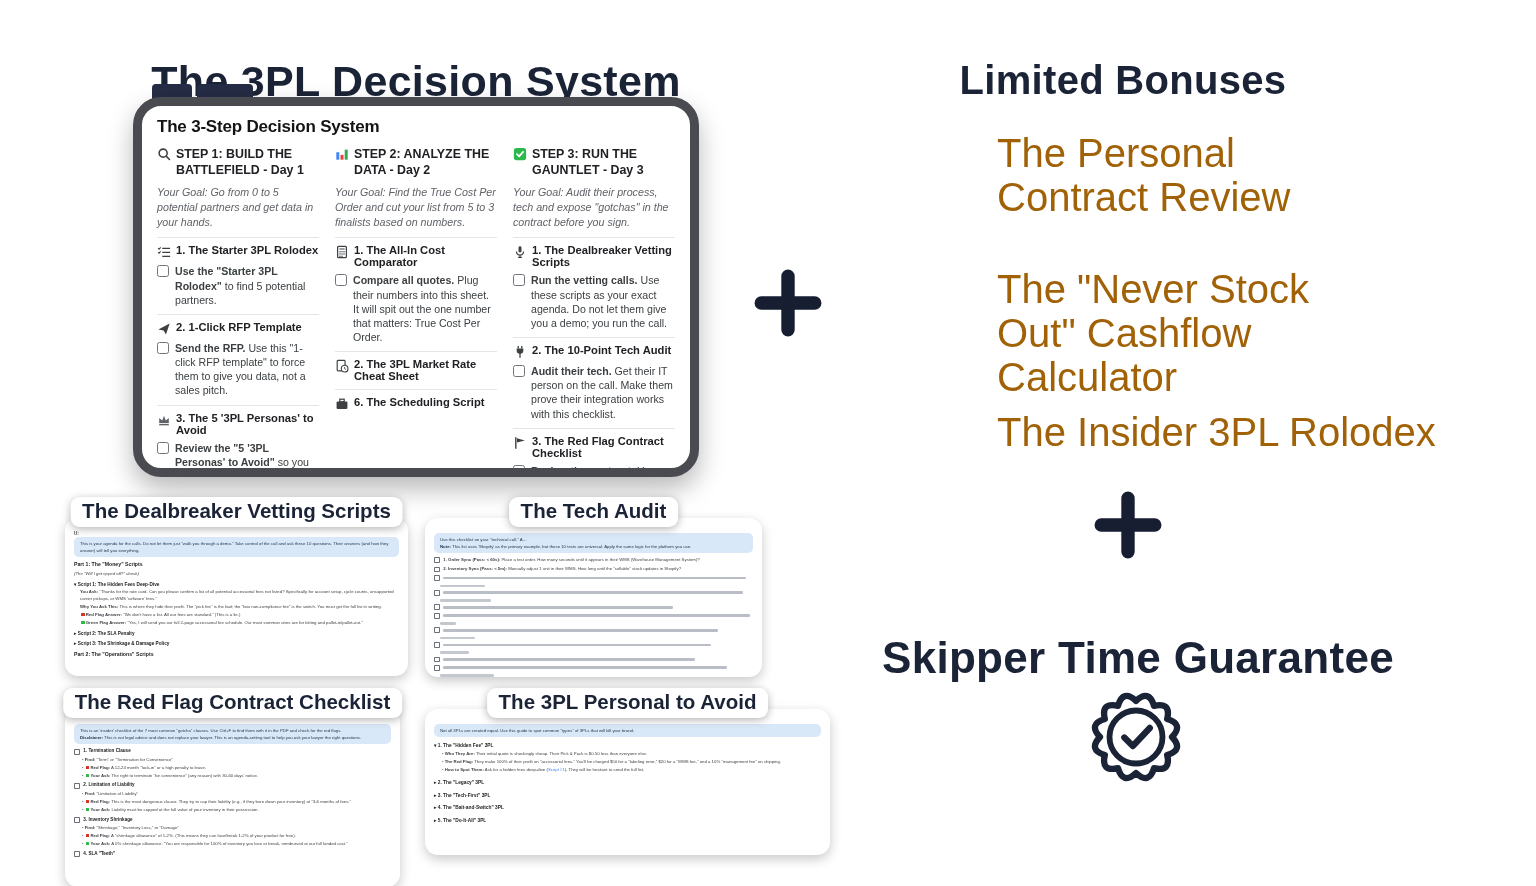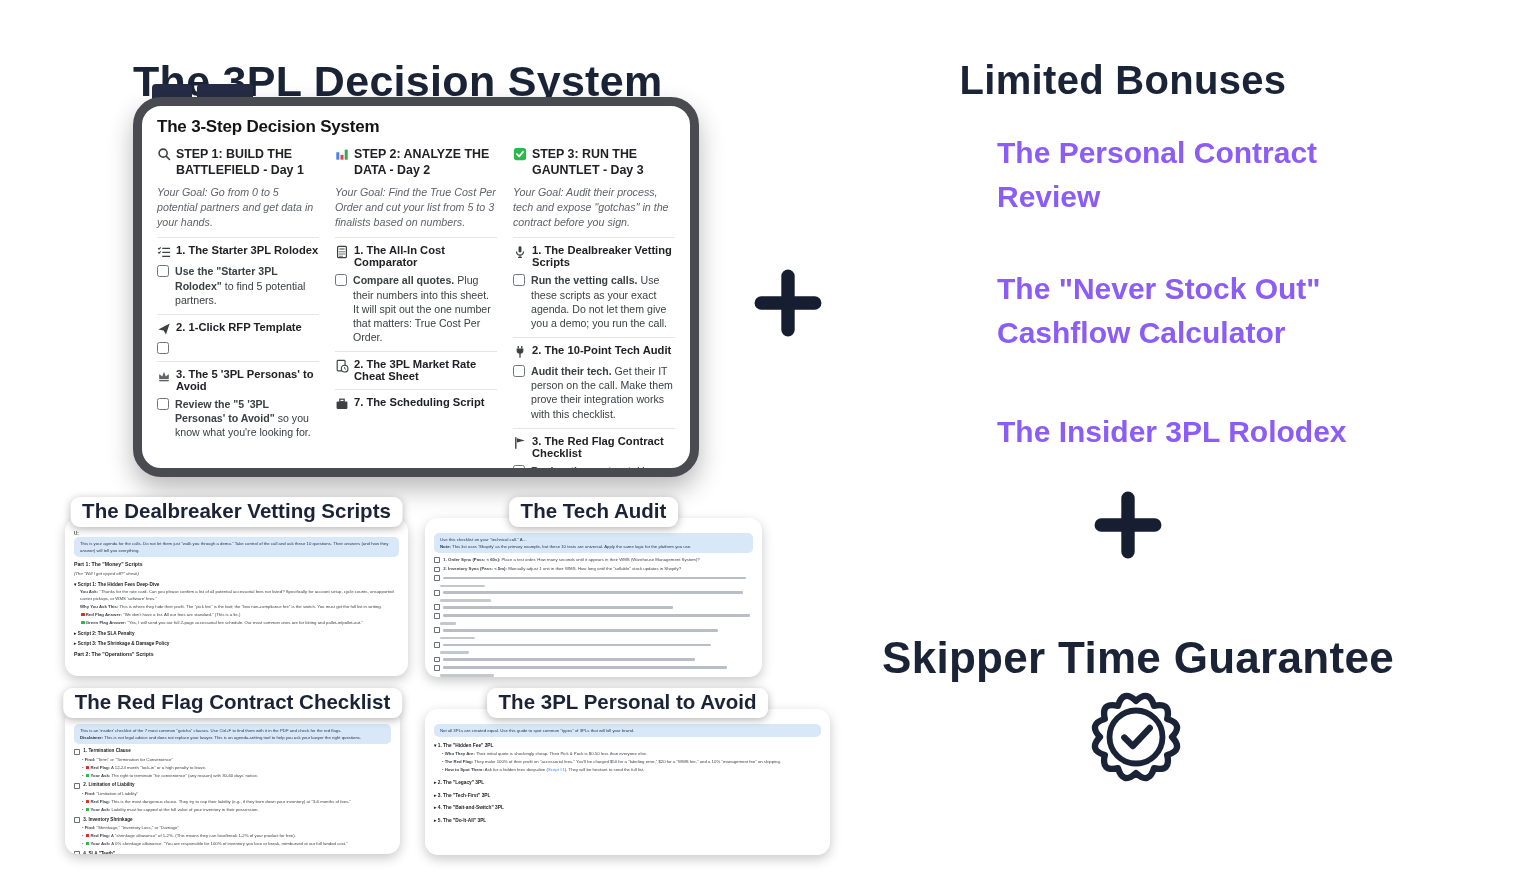--- a/index.html
+++ b/index.html
@@ -1,25 +1,25 @@
 <!DOCTYPE html>
 <html><head>
 <meta charset="utf-8">
 <style>
   html,body{margin:0;padding:0}
   body{width:1536px;height:886px;position:relative;background:#ffffff;
        font-family:"Liberation Sans",sans-serif;overflow:hidden}
   .abs{position:absolute}
   
   .hd{position:absolute;color:#1b2337;font-weight:bold;letter-spacing:.3px}
-  #t-left{left:133px;top:28px;width:566px;text-align:left;font-size:43px}
+  #t-left{left:133px;top:28px;width:566px;text-align:center;font-size:43px}
   #t-right{left:903px;top:31px;width:440px;text-align:center;font-size:40px}
   #t-skipper{left:855px;top:604px;width:566px;text-align:center;font-size:44px;white-space:nowrap}
-  .bonus{position:absolute;left:997px;width:350px;font-size:30px;font-weight:bold;
-         color:#8b5cf6;line-height:44px}
+  .bonus{position:absolute;left:997px;width:350px;font-size:40px;font-weight:normal;
+         color:#a16207;line-height:44px}
   .b1{top:131px}.b2{top:267px}.b3{top:410px;width:430px;white-space:nowrap}
   .plus{position:absolute;width:70px;height:70px}
   .plus1{left:753px;top:268px}.plus2{left:1093px;top:490px}
   #badge{left:1083px;top:684px;width:106px;height:106px}
   
   .peek{position:absolute;top:84px;height:22px;background:#262c45;border-radius:4px}
   .p1{left:152px;width:40px}.p2{left:197px;width:56px}
   
   #card{position:absolute;left:133px;top:97px;width:566px;height:380px;box-sizing:border-box;
         background:#fff;border:9px solid #4a4b50;border-radius:28px;
@@ -34,21 +34,21 @@
   .goal{font-style:italic;color:#5f6368;font-size:10.7px;line-height:1.42;margin:6px 0 0}
   .dv{border:none;border-top:1px solid #e4e5e7;margin:7px 0 6px}
   .sec-t{display:flex;gap:5px;align-items:flex-start;font-size:11.2px;font-weight:bold;color:#202124}
   .sec-t .tt{text-decoration-color:#9aa0a6;text-underline-offset:2px}
   .task{display:flex;gap:6px;margin-top:5px;font-size:10.6px;line-height:1.34;color:#3c4043}
   .cbx{flex:none;width:10px;height:10px;border:1.5px solid #70757a;border-radius:2.5px;margin-top:1px;background:#fff}
   
   .docwrap{position:absolute}
   #doc-a{left:65px;top:497px;width:343px;height:179px}
   #doc-b{left:425px;top:497px;width:337px;height:180px}
-  #doc-c{left:65px;top:688px;width:335px;height:166px}
+  #doc-c{left:65px;top:688px;width:335px;height:199px}
   #doc-d{left:425px;top:688px;width:405px;height:167px}
   .pill{position:absolute;top:0;left:50%;transform:translateX(-50%);z-index:2;background:#fff;
         border-radius:9px;padding:2px 12px 4px;font-weight:bold;font-size:20.5px;color:#1b2337;
         box-shadow:0 2px 8px rgba(0,0,0,.3);white-space:nowrap}
   .sheet{position:absolute;left:0;right:0;top:21px;bottom:0;background:#fff;border-radius:13px;
          box-shadow:0 4px 12px rgba(0,0,0,.22);padding:5px 9px;box-sizing:border-box;overflow:hidden}
   .partial{font-size:4.6px;font-weight:bold;color:#444;margin:10px 0 1px}
   .band{background:#d9e8f8;border-radius:5px;padding:3px 6px;font-size:4.3px;line-height:1.65;
         color:#1d3247;margin-bottom:4px}
   .doc-body{font-size:4.3px;color:#3a3f44;line-height:1.5}
@@ -114,20 +114,21 @@
         <div class="sec-t">
           <span class="icn">
             <svg viewBox="0 0 16 16">
               <path d="M1.5 8.6 L14.5 1.8 L10.2 14.2 L7.6 9.8 Z" fill="#3c4043"></path>
             </svg>
           </span>
           <span class="tt">2. 1-Click RFP Template</span>
         </div>
         <div class="task">
           <span class="cbx"></span>
+          <p style="margin: 0px;"><b>Send the RFP.</b> Use this "1-click RFP template" to force them to give you data, not a sales pitch.</p>
         </div>
         <hr class="dv">
         <div class="sec-t">
           <span class="icn">
             <svg viewBox="0 0 16 16">
               <path d="M2.5 11.5 L2.5 5.8 L6 8.6 L8 3 L10 8.6 L13.5 5.8 L13.5 11.5 Z" fill="#5f6368"></path>
               <rect x="2.5" y="12.4" width="11" height="1.7" fill="#5f6368"></rect>
             </svg>
           </span>
           <span class="tt">3. The 5 '3PL Personas' to Avoid</span>
@@ -183,21 +184,21 @@
           <span class="tt">2. The 3PL Market Rate Cheat Sheet</span>
         </div>
         <hr class="dv">
         <div class="sec-t">
           <span class="icn">
             <svg viewBox="0 0 16 16">
               <rect x="5.5" y="2.5" width="5" height="3" fill="none" stroke="#3c4043" stroke-width="1.4"></rect>
               <rect x="1.8" y="5" width="12.4" height="8.8" rx="1.4" fill="#3c4043"></rect>
             </svg>
           </span>
-          <span class="tt">7. The Scheduling Script</span>
+          <span class="tt">6. The Scheduling Script</span>
         </div>
       </div>
       <div class="col">
         <div class="col-head">
           <span class="icn">
             <svg viewBox="0 0 16 16">
               <rect x="1" y="1" width="14" height="14" rx="3" fill="#2db84c"></rect>
               <path d="M4.5 8.2 L7 10.7 L11.5 5.5" stroke="#fff" stroke-width="2" fill="none" stroke-linecap="round" stroke-linejoin="round"></path>
             </svg>
           </span>

